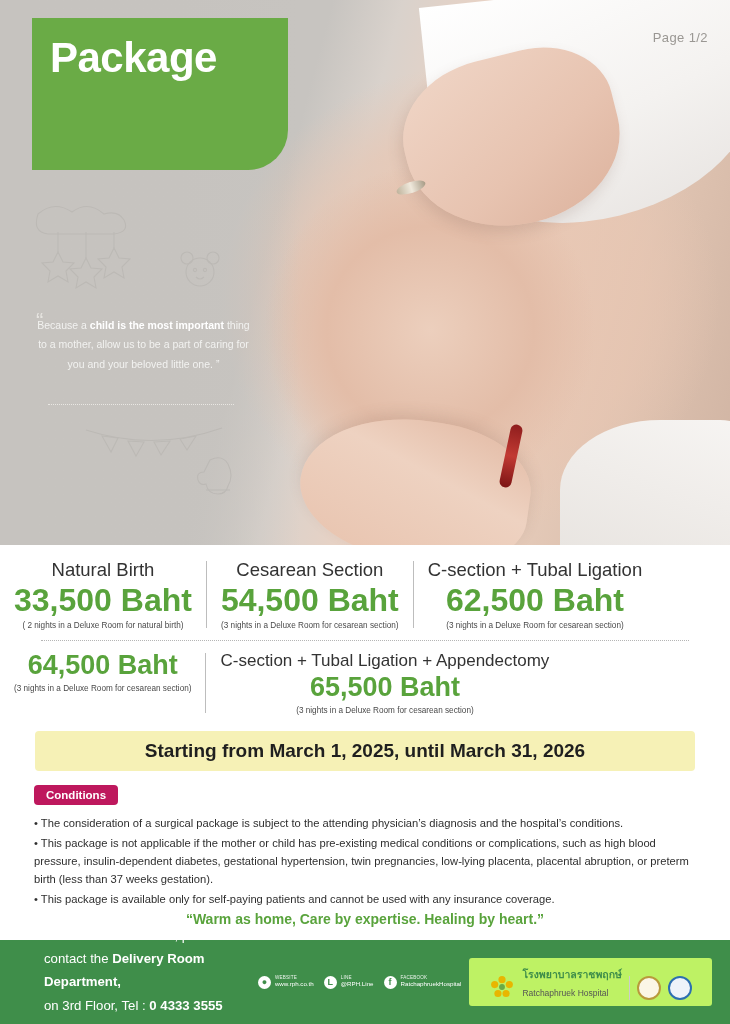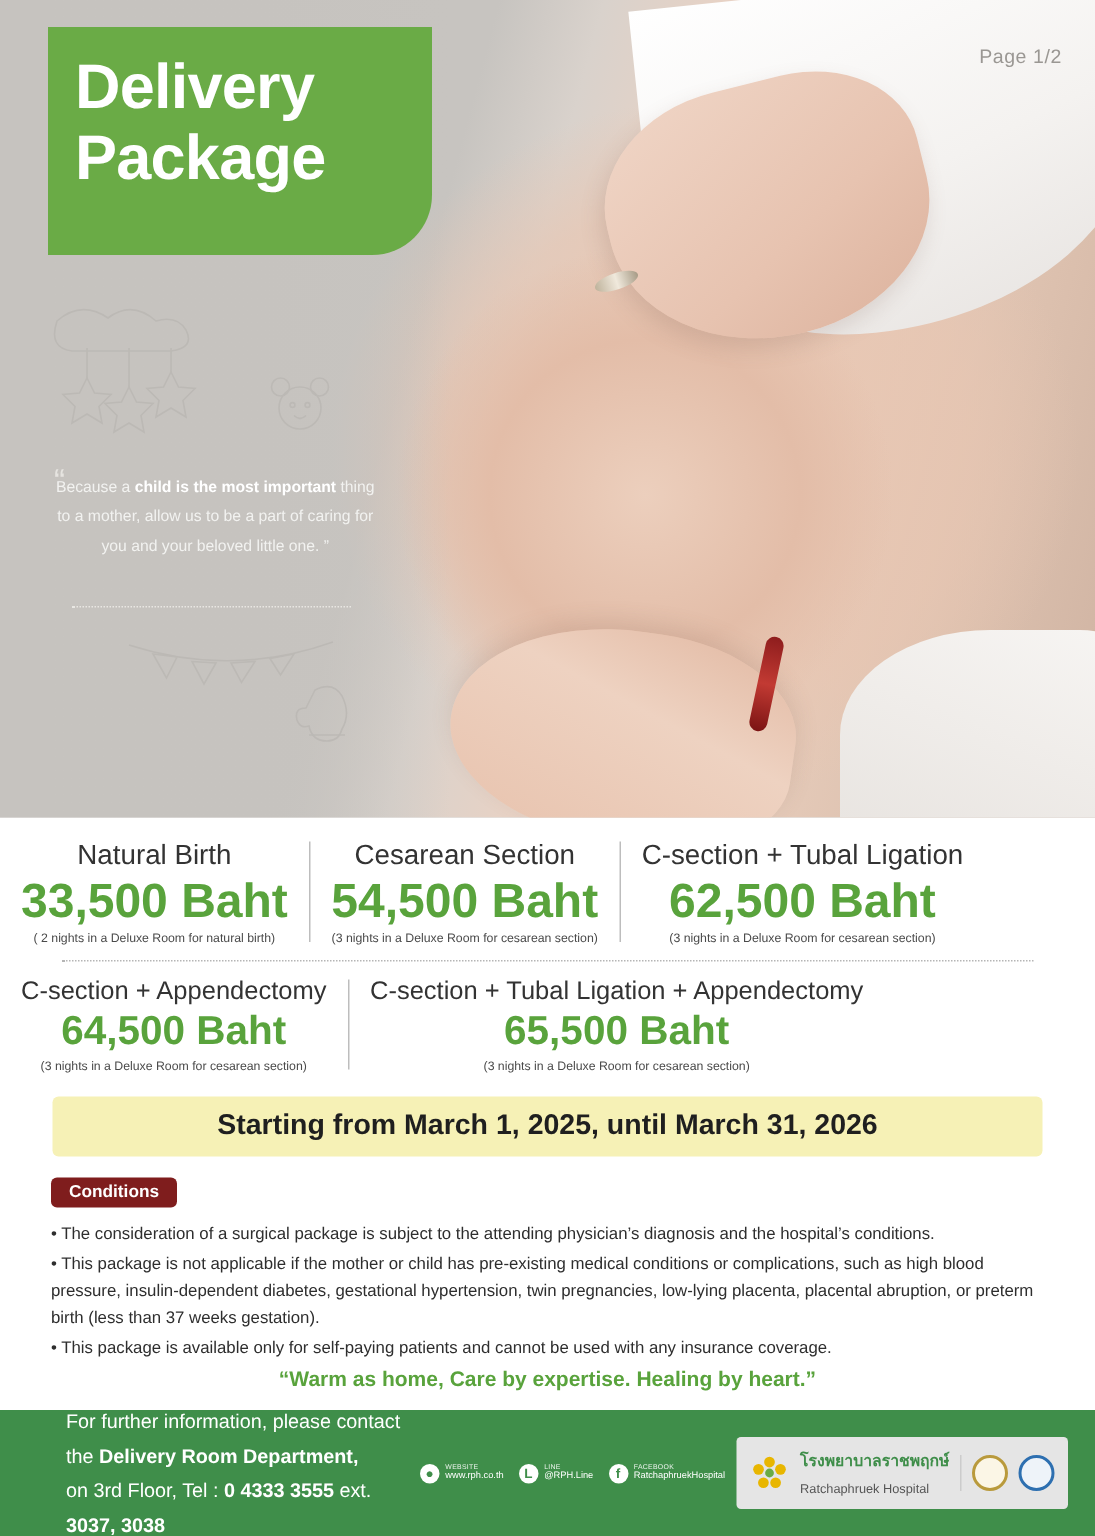--- a/index.html
+++ b/index.html
@@ -184,21 +184,21 @@
     padding: 9px 0;
     color: #1f1f1f;
     font-size: 19px;
     font-weight: bold;
   }
 
   
   .cond-wrap { padding: 14px 34px 0 34px; }
   .cond-badge {
     display: inline-block;
-    background: #7f1d1d;
+    background: #be185d;
     color: #ffffff;
     font-size: 11.5px;
     font-weight: bold;
     padding: 4px 12px;
     border-radius: 4px;
   }
   .cond-list { margin-top: 9px; }
   .cond-item {
     color: #2e2e2e;
     font-size: 11.2px;
@@ -232,25 +232,25 @@
   }
   .footer-text b { font-weight: bold; }
   .footer-text .tel { font-weight: bold; }
   .footer-right {
     display: flex;
     align-items: center;
     padding-right: 18px;
     gap: 8px;
   }
   .logo-card {
-    background: #e5e5e5;
+    background: #bef264;
     border-radius: 3px;
-    padding: 6px 9px;
+    padding: 6px 20px;
     display: flex;
-    align-items: center;
+    align-items: flex-end;
     gap: 7px;
     min-width: 176px;
   }
   .logo-mark { width: 26px; height: 26px; flex: 0 0 26px; }
   .logo-txt-th { color: #3f8e4a; font-size: 10.5px; font-weight: bold; line-height: 1.15; }
   .logo-txt-en { color: #555555; font-size: 8.5px; line-height: 1.15; }
   .logo-div { width: 1px; height: 24px; background: #cccccc; }
   .seal { width: 24px; height: 24px; border-radius: 50%; border: 2px solid #2d6fb0; background: #eef3f9; }
   .seal.gold { border-color: #b99a3c; background: #fbf6e6; }
   .contact-strip {
@@ -305,21 +305,20 @@
       <path d="M44 17 l16 1 -8 14z"></path>
       <path d="M70 18 l16 -1 -9 14z"></path>
       <path d="M96 15 l16 -3 -9 14z"></path>
   </svg>
   <svg class="deco" style="left:196px; top:452px;" width="44" height="52" viewBox="0 0 44 52">
     <path d="M14 8 q12 -6 18 4 q6 12 0 22 q-2 8 -10 8 q-10 0 -12 -10 q-6 2 -8 -4 q-2 -8 6 -8z"></path>
     <line x1="10" y1="38" x2="34" y2="38"></line>
   </svg>
 
   <div class="title-panel">
-    <div class="t">Delivery</div>
     <div class="t">Package</div>
   </div>
 
   <div class="page-num">Page 1/2</div>
 
   <div class="quote">
     <span class="mark">“</span>
     <span>Because a </span><b>child is the most important</b><span> thing to a mother, allow us to be a part of caring for you and your beloved little one. ”</span>
   </div>
   <div class="quote-rule"></div>
@@ -344,21 +343,20 @@
       <div class="name">C-section + Tubal Ligation</div>
       <div class="amount">62,500 Baht</div>
       <div class="note">(3 nights in a Deluxe Room for cesarean section)</div>
     </div>
   </div>
 
   <div class="row-sep"></div>
 
   <div class="price-row second">
     <div class="price-cell">
-      <div class="name">C-section + Appendectomy</div>
       <div class="amount">64,500 Baht</div>
       <div class="note">(3 nights in a Deluxe Room for cesarean section)</div>
     </div>
     <div class="vline"></div>
     <div class="price-cell">
       <div class="name">C-section + Tubal Ligation + Appendectomy</div>
       <div class="amount">65,500 Baht</div>
       <div class="note">(3 nights in a Deluxe Room for cesarean section)</div>
     </div>
   </div>

